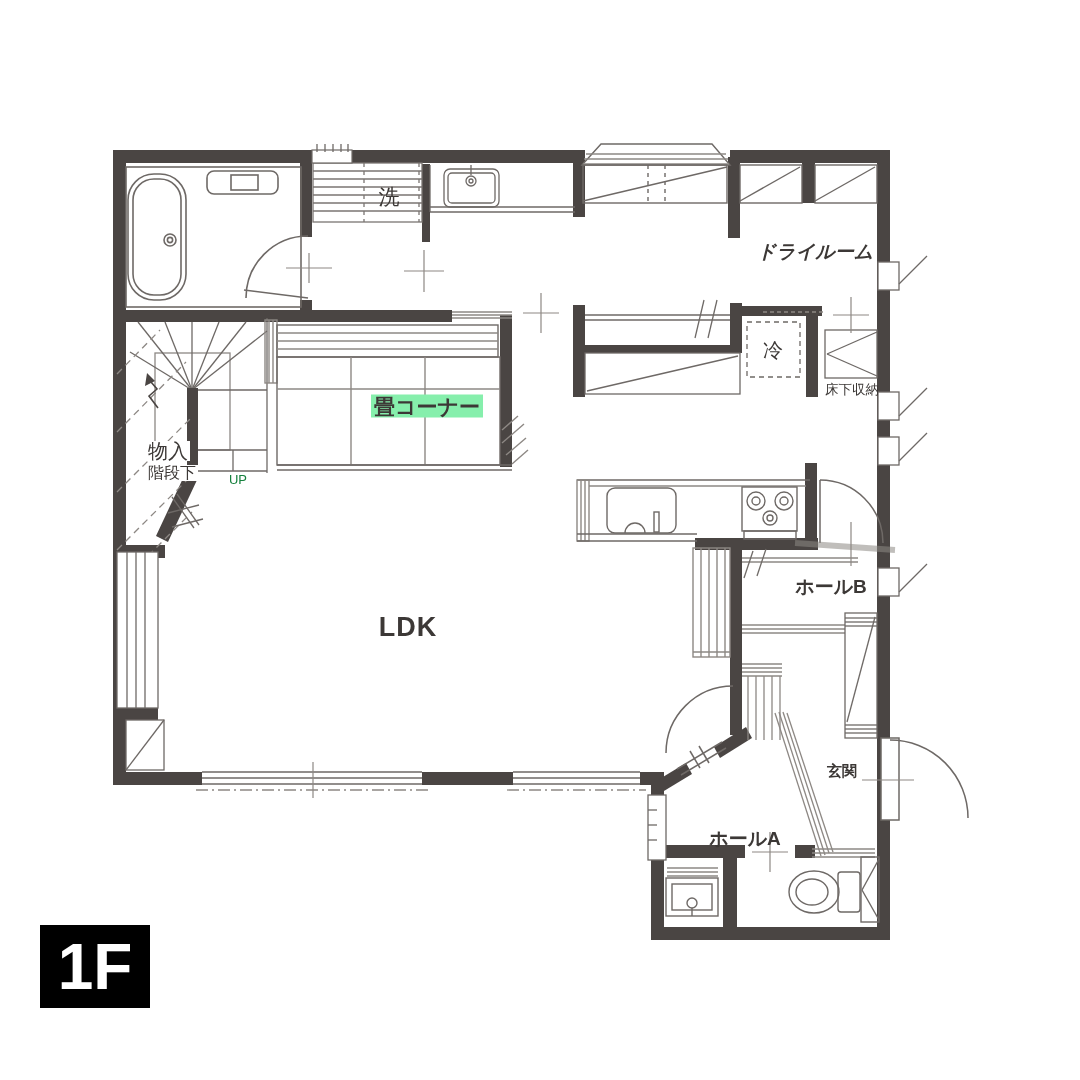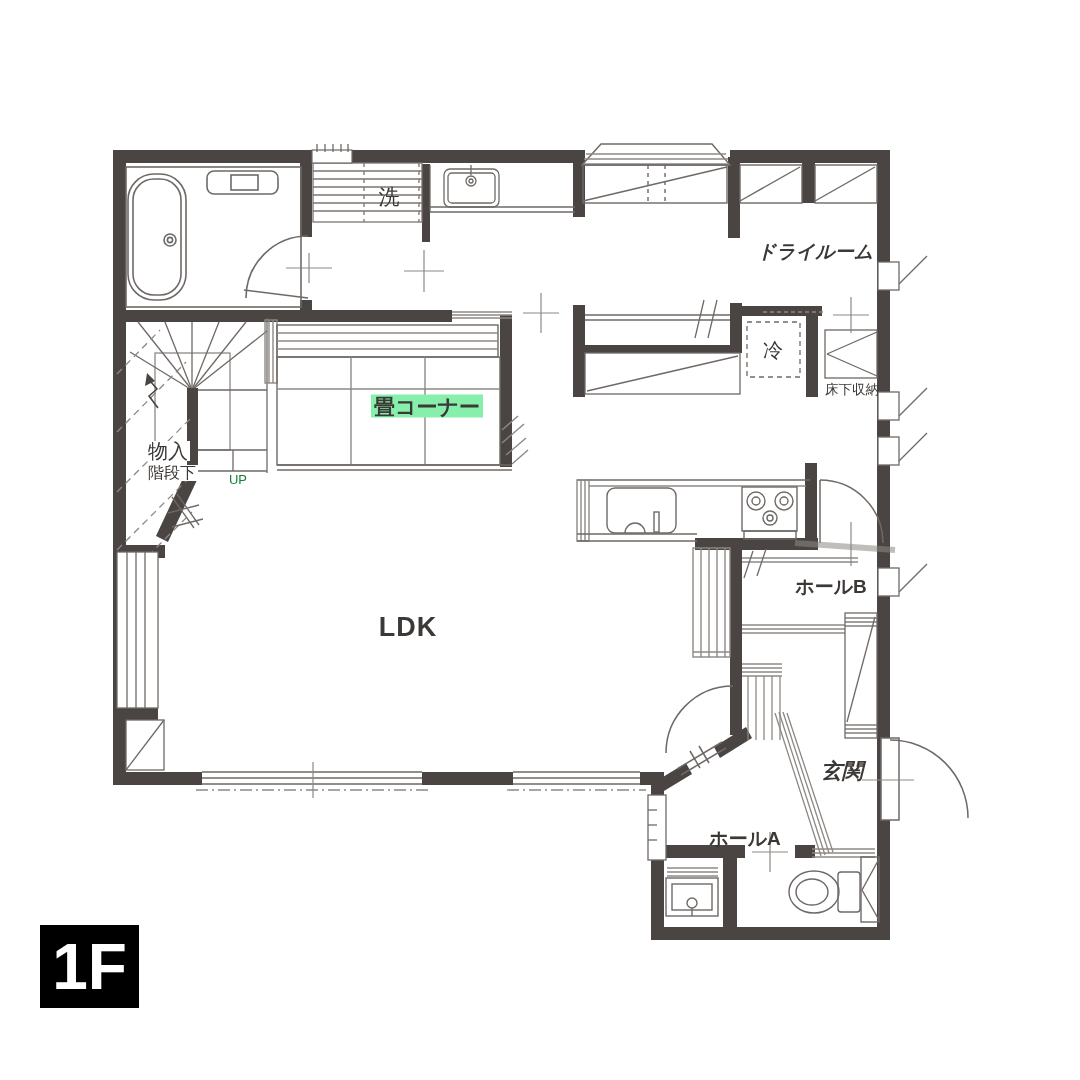--- a/index.html
+++ b/index.html
@@ -7,28 +7,28 @@
          font-family:"Liberation Sans","DejaVu Sans",sans-serif;}
   #plan-svg{position:absolute;left:0;top:0;}
   .label{position:absolute;transform:translate(-50%,-50%);color:#3c3836;white-space:nowrap;
          font-family:"Liberation Sans","DejaVu Sans",sans-serif;line-height:1;}
   .lbl-room{font-weight:bold;}
   .lbl-ldk{left:408px;top:627px;font-size:27px;letter-spacing:1px;}
   .lbl-tatami{left:387px;top:406px;font-size:21px;background:#86efac;padding:1px 3px;margin-left:40px;}
   .lbl-dryroom{left:815px;top:251px;font-size:19px;font-style:italic;}
   .lbl-hall-b{left:831px;top:586px;font-size:19px;}
   .lbl-hall-a{left:745px;top:838px;font-size:19px;}
-  .lbl-entrance{left:842px;top:770px;font-size:21px;font-style:italic;}
+  .lbl-entrance{left:842px;top:770px;font-size:15px;}
   .lbl-washer{left:389px;top:196px;font-size:21px;font-weight:normal;}
   .lbl-fridge{left:773px;top:350px;font-size:20px;font-weight:normal;}
   .lbl-underfloor{left:852px;top:390px;font-size:13.5px;font-weight:normal;font-family:Liberation Serif, serif;}
   .lbl-stairs1{left:172px;top:427px;font-size:16px;background:#fff;padding:0 2px;margin-top:46px;}
   .lbl-stairs2{left:168px;top:451px;font-size:20px;background:#fff;padding:0 2px;}
   .lbl-up{left:238px;top:479px;font-size:13px;font-weight:normal;color:#15803d;}
-  #floor-badge{position:absolute;left:40px;top:925px;width:99px;height:83px;background:#000;
+  #floor-badge{position:absolute;left:40px;top:925px;width:110px;height:83px;background:#000;
     color:#fff;display:flex;align-items:center;justify-content:center;
     font-size:64px;font-weight:bold;font-family:"Liberation Sans",sans-serif;}
 </style>
 </head>
 <body>
 
 <div id="stage">
 
 <svg id="plan-svg" width="1080" height="1080" viewBox="0 0 1080 1080">
 

